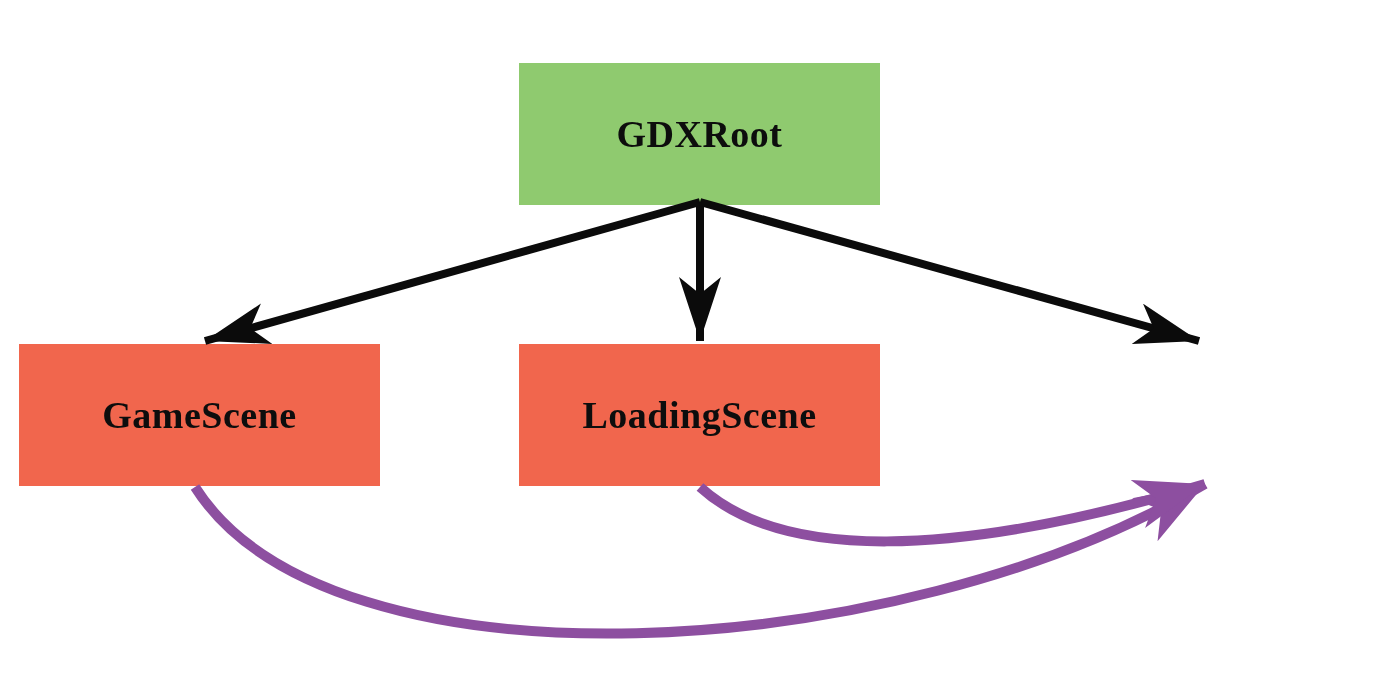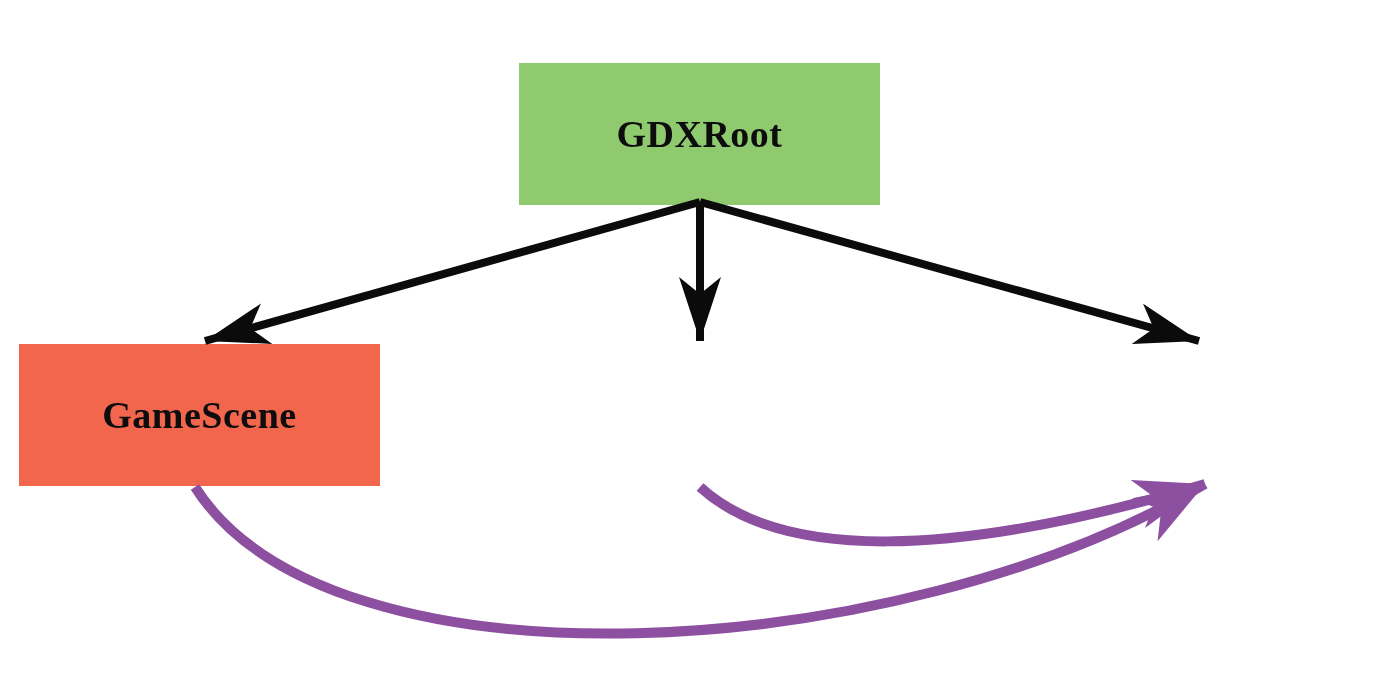--- a/index.html
+++ b/index.html
@@ -45,20 +45,23 @@
 <div class="canvas">
 
   <div class="node node-gdxroot" style="background: rgb(143, 202, 111); color: rgb(13, 13, 13);">
     <span>GDXRoot</span>
   </div>
 
   <div class="node node-gamescene" style="background: rgb(241, 102, 77); color: rgb(13, 13, 13);">
     <span>GameScene</span>
   </div>
 
+  <div class="node node-loadingscene" style="background: rgb(241, 102, 77); color: rgb(13, 13, 13);">
+    <span>LoadingScene</span>
+  </div>
 
 
   <svg class="edges-layer" viewBox="0 0 1400 700" xmlns="http://www.w3.org/2000/svg">
     <defs>
       <marker id="head-black" markerUnits="userSpaceOnUse" markerWidth="68" markerHeight="46" refX="64" refY="21" orient="auto">
         <path d="M0,0 L64,21 L0,42 L17,21 Z" fill="#0b0b0b"></path>
       </marker>
       <marker id="head-purple" markerUnits="userSpaceOnUse" markerWidth="76" markerHeight="54" refX="70" refY="25" orient="auto">
         <path d="M0,0 L70,25 L0,50 L19,25 Z" fill="#8D4FA0"></path>
       </marker>

